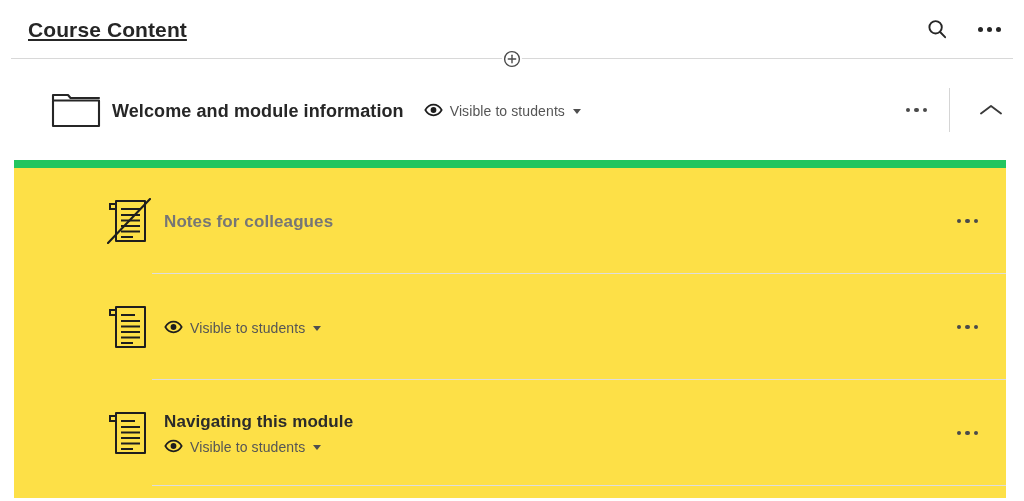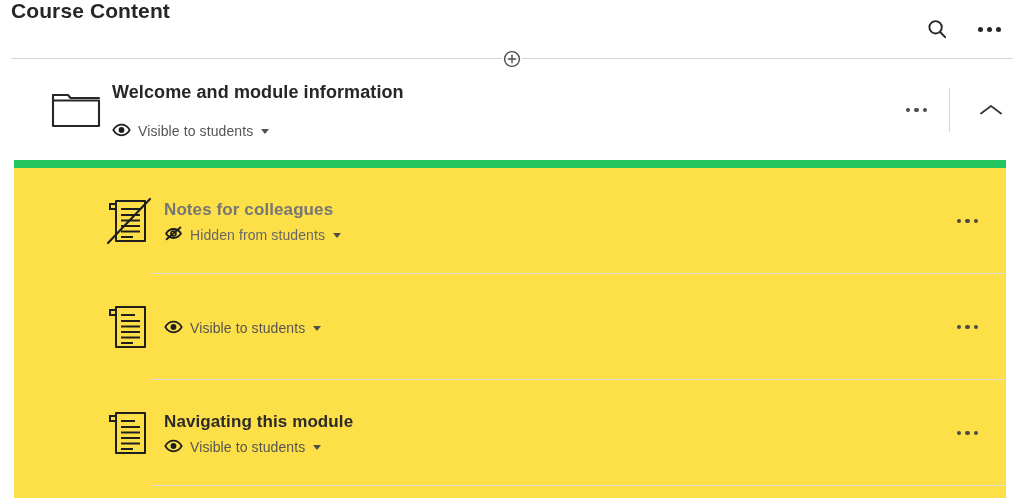--- a/index.html
+++ b/index.html
@@ -14,22 +14,24 @@
     color: #262626;
     overflow: hidden;
     position: relative;
   }
 
   
   .page-header {
     position: relative;
     height: 58px;
     display: flex;
-    padding: 0 14px 0 11px;
+    align-items: center;
+    padding: 0 14px 0 28px;
     box-sizing: border-box;
+    text-decoration: underline;
   }
   .page-title {
     font-size: 21px;
     font-weight: 600;
     letter-spacing: .1px;
     color: #262626;
     margin: 0;
     line-height: 1;
     flex: 1;
   }
@@ -115,21 +117,21 @@
     display: flex;
     align-items: center;
     justify-content: center;
     margin-left: 39px;
     margin-right: 10px;
     color: #262626;
   }
   .folder-text {
     flex: 1;
     display: flex;
-    flex-direction: column;
+    flex-direction: row;
     gap: 20px;
     padding-top: 2px;
   }
   .folder-title {
     font-size: 18px;
     font-weight: 600;
     color: #262626;
     line-height: 1.15;
     letter-spacing: .1px;
   }
@@ -336,31 +338,20 @@
           <line x1="14" y1="17" x2="33" y2="17" stroke="#1e1e1e" stroke-width="2"></line>
           <line x1="14" y1="22.5" x2="33" y2="22.5" stroke="#1e1e1e" stroke-width="2"></line>
           <line x1="14" y1="28" x2="33" y2="28" stroke="#1e1e1e" stroke-width="2"></line>
           <line x1="14" y1="33.5" x2="33" y2="33.5" stroke="#1e1e1e" stroke-width="2"></line>
           <line x1="14" y1="39" x2="26" y2="39" stroke="#1e1e1e" stroke-width="2"></line>
           <line x1="1" y1="45" x2="43" y2="1" stroke="#1e1e1e" stroke-width="2.1" stroke-linecap="round"></line>
         </svg>
       </span>
       <div class="child-text">
         <span class="child-title">Notes for colleagues</span>
-        <button class="visibility">
-          <span class="eye">
-            <svg width="19" height="15" viewBox="0 0 19 15" fill="none" aria-hidden="true">
-              <path d="M2 7.5C4 4.5 6.6 3 9.5 3s5.5 1.5 7.5 4.5c-2 3-4.6 4.5-7.5 4.5S4 10.5 2 7.5Z" stroke="#1e1e1e" stroke-width="1.8" stroke-linejoin="round"></path>
-              <circle cx="9.5" cy="7.5" r="2.5" stroke="#1e1e1e" stroke-width="1.6"></circle>
-              <line x1="2.6" y1="13.2" x2="16.4" y2="1.6" stroke="#1e1e1e" stroke-width="1.9" stroke-linecap="round"></line>
-            </svg>
-          </span>
-          <span class="vis-label">Hidden from students</span>
-          <span class="caret"></span>
-        </button>
       </div>
       <div class="child-actions">
         <button class="icon-btn" aria-label="More options">
           <span class="kebab small">
               <i></i>
               <i></i>
               <i></i>
             </span>
         </button>
       </div>

